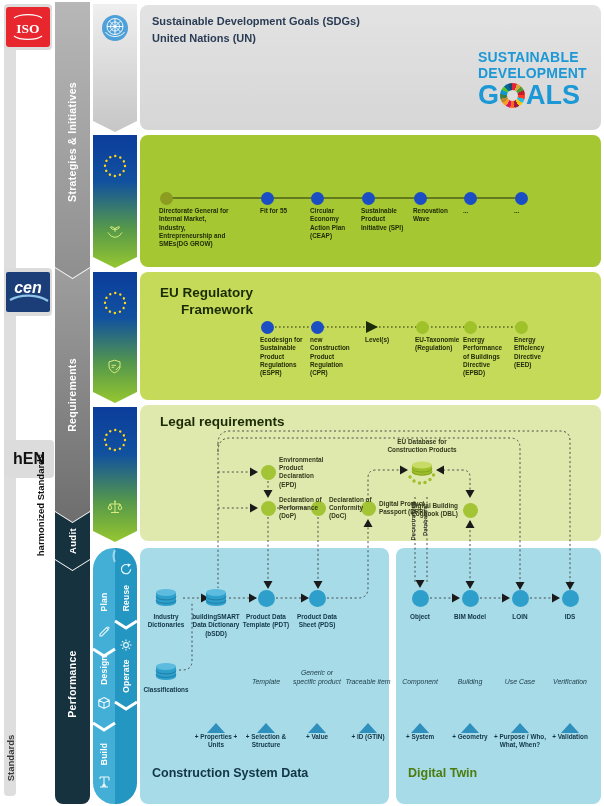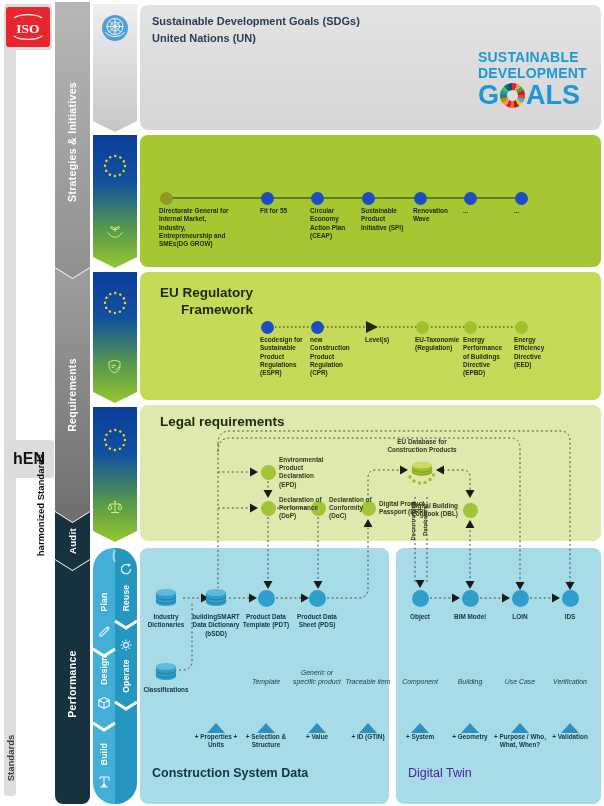--- a/index.html
+++ b/index.html
@@ -52,20 +52,27 @@
 
   <div class="tab" style="left:4px;top:4px;width:48px;height:46px;">
     <svg width="44" height="40" style="position:absolute;left:2px;top:3px;">
       <rect x="0" y="0" width="44" height="40" rx="3" fill="#E8262D"></rect>
       <path d="M8,11 C14,6.5 30,6.5 36,11" stroke="#fff" stroke-width="1.3" fill="none"></path>
       <path d="M8,29 C14,33.5 30,33.5 36,29" stroke="#fff" stroke-width="1.3" fill="none"></path>
       <text x="22" y="25.5" text-anchor="middle" font-size="13.5" font-weight="bold" fill="#fff" font-family="Liberation Serif, serif">ISO</text>
     </svg>
   </div>
 
+  <div class="tab" style="left:4px;top:268px;width:48px;height:48px;">
+    <svg width="44" height="40" style="position:absolute;left:2px;top:4px;">
+      <rect x="0" y="0" width="44" height="40" rx="2" fill="#1C3E78"></rect>
+      <text x="22" y="21" text-anchor="middle" font-size="16" font-weight="bold" font-style="italic" fill="#fff" font-family="Liberation Sans, sans-serif">cen</text>
+      <path d="M4,28 C14,22 32,22 42,29" stroke="#8FC3E8" stroke-width="2.2" fill="none"></path>
+    </svg>
+  </div>
 
   <div class="tab" style="left:4px;top:400px;width:50px;height:38px;display:flex;align-items:center;justify-content:center;margin-top:40px;">
     <span style="font-size:16px;font-weight:bold;color:#111;">hEN</span>
   </div>
 
   <div class="vlabel" style="left:40px;top:505px;font-size:9.5px;color:#111;">harmonized Standards</div>
 
   <div class="vlabel" style="left:10px;top:758px;font-size:9.5px;color:#3c3c3c;">Standards</div>
 
   <div class="phase gray1 point-bottom" style="left:55px;top:2px;width:35px;height:276px;"></div>
@@ -200,21 +207,21 @@
     <div>EU Regulatory</div>
     <div>Framework</div>
   </div>
 
   <div class="band" style="left:140px;top:405px;width:461px;height:136px;background:#DFE8AD;"></div>
   <div class="title" style="left:160px;top:414px;">Legal requirements</div>
 
   <div class="band" style="left:140px;top:548px;width:249px;height:256px;background:#A6DBE7;"></div>
   <div class="band" style="left:396px;top:548px;width:205px;height:256px;background:#A6DBE7;"></div>
   <div class="abs" style="left:152px;top:766px;font-size:12.5px;font-weight:bold;color:#123445;z-index:4;">Construction System Data</div>
-  <div class="abs" style="left:408px;top:766px;font-size:12.5px;font-weight:normal;color:#4c1d95;z-index:4;text-align:right;">Digital Twin</div>
+  <div class="abs" style="left:408px;top:766px;font-size:12.5px;font-weight:bold;color:#4d7c0f;z-index:4;text-align:right;">Digital Twin</div>
 
   <svg class="abs" width="604" height="806" style="left:0;top:0;z-index:2;pointer-events:none;">
 
     <path d="M166,198 H521" stroke="#222D08" stroke-width="1" fill="none"></path>
 
     <path d="M267,327 H516" stroke="#222D08" stroke-width="1" fill="none" stroke-dasharray="1.6,2.4"></path>
     <path d="M366,321 L378,327 L366,333 Z" fill="#1A2B05"></path>
 
     <g stroke="#3B3B3B" stroke-width="0.9" fill="none" stroke-dasharray="2,2.6">
       <path d="M218,444 V588"></path>

